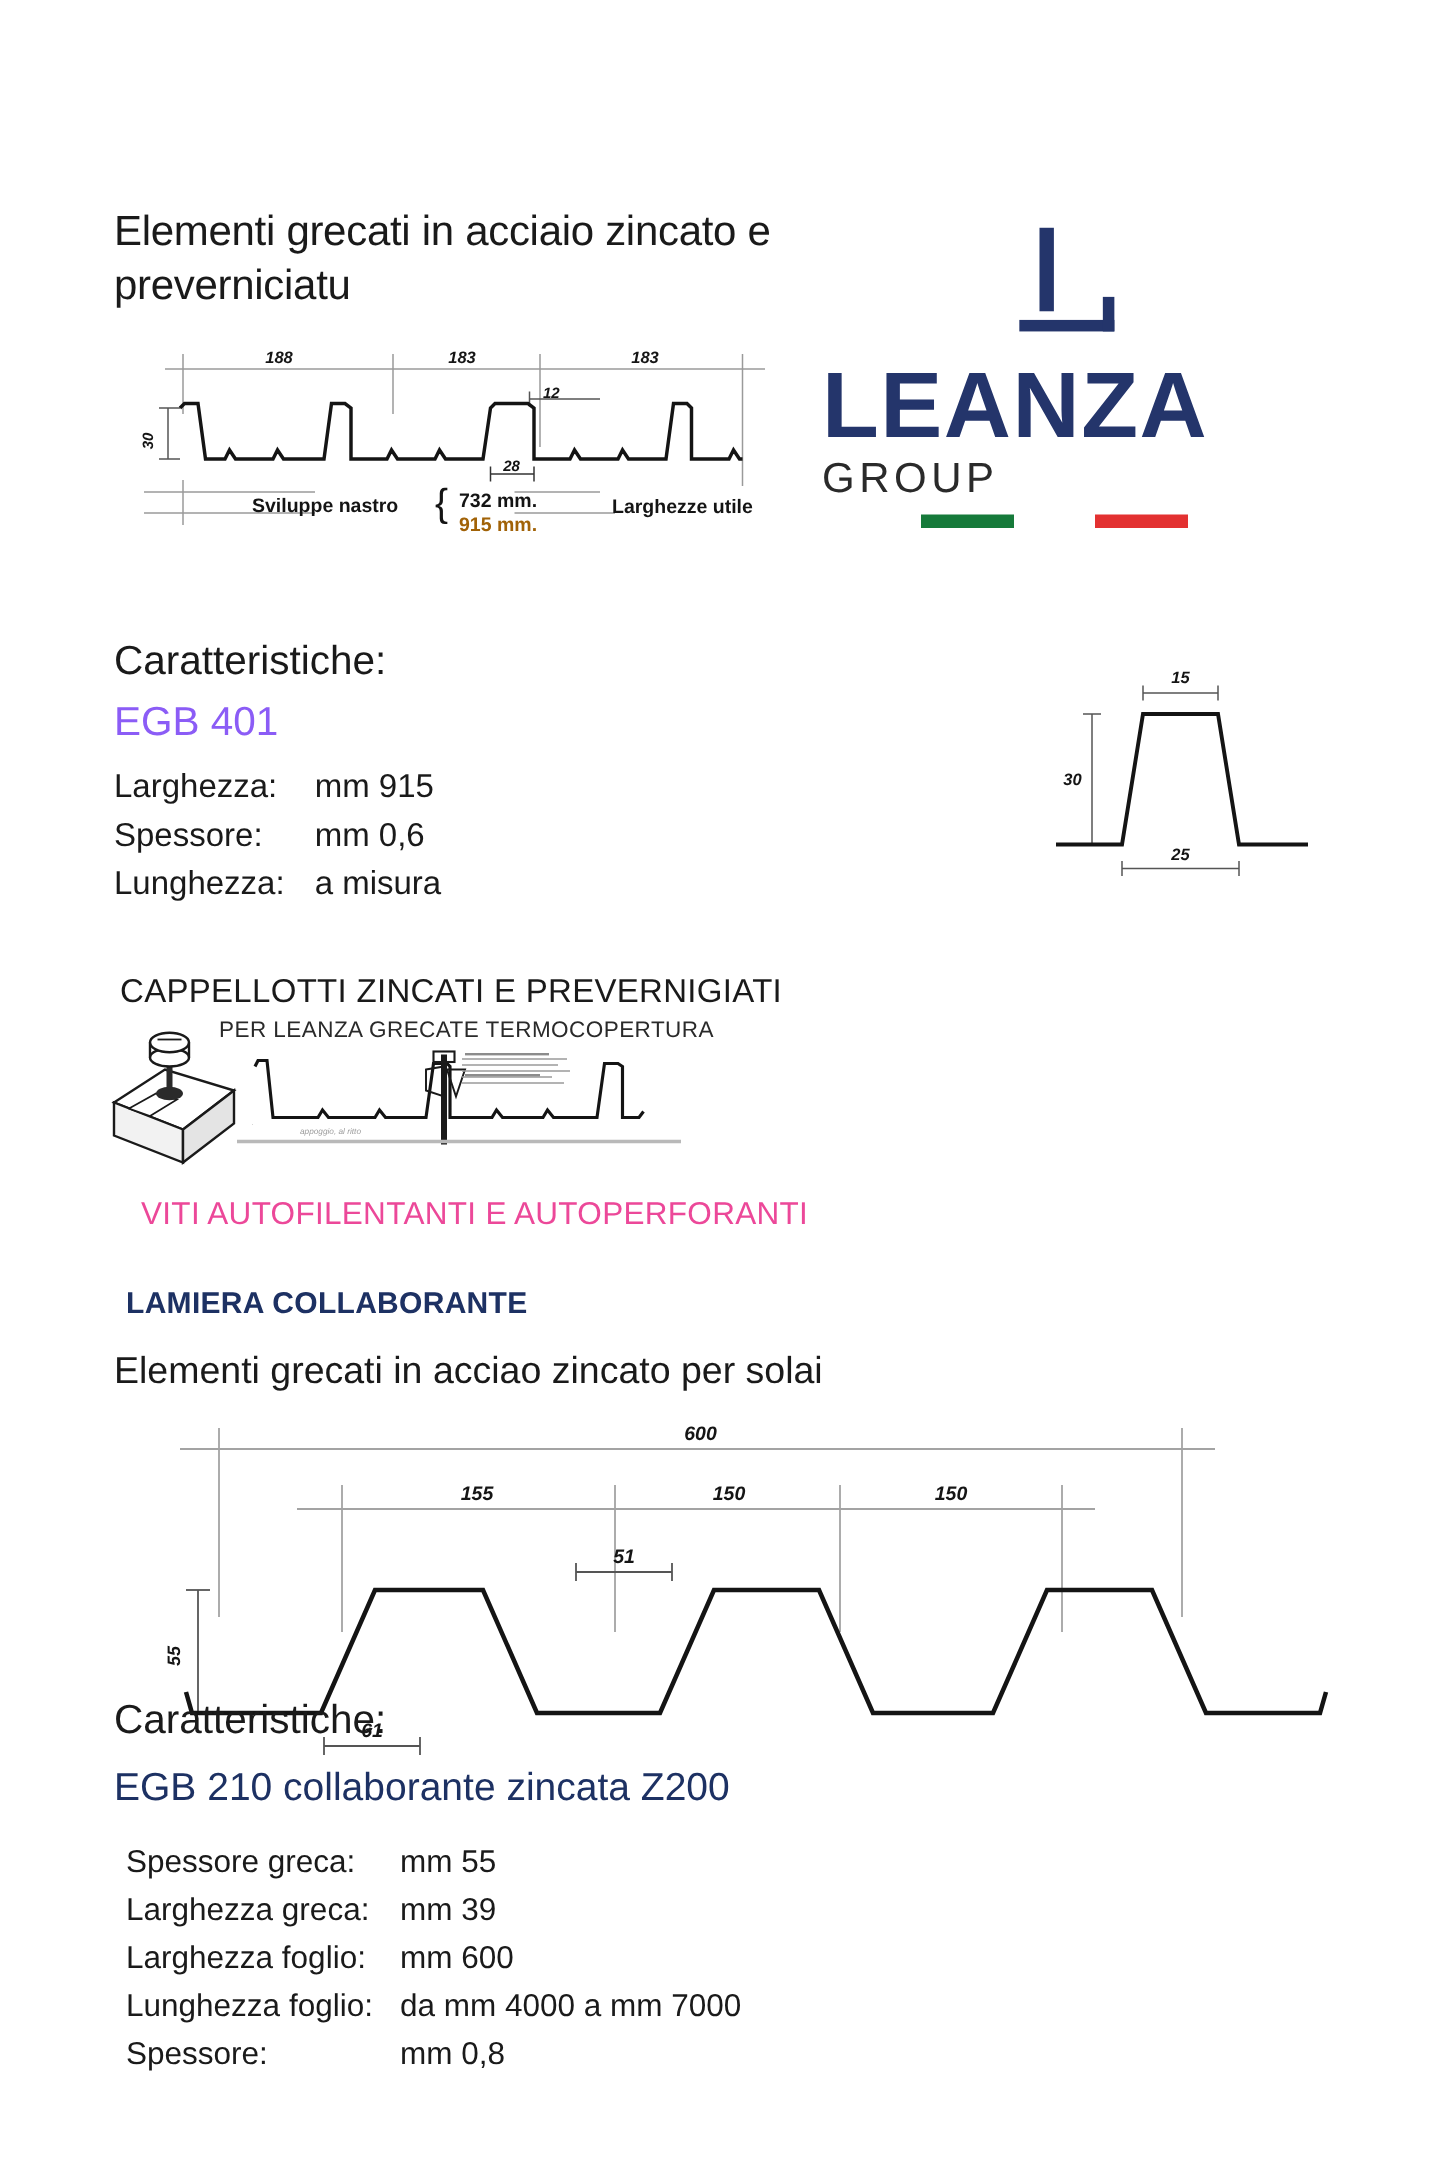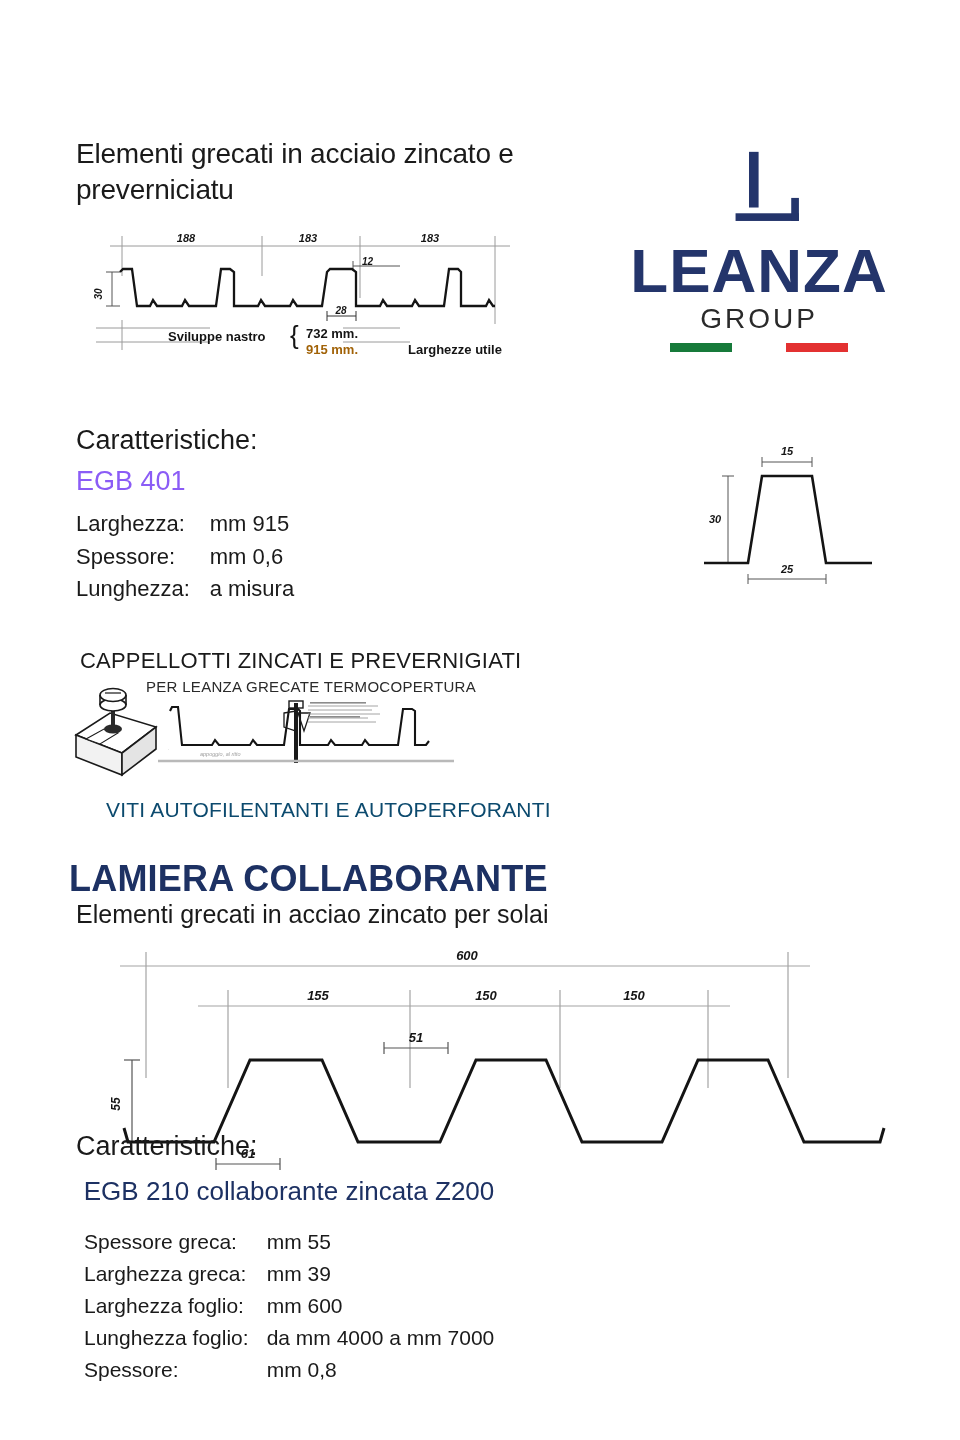--- a/index.html
+++ b/index.html
@@ -27,24 +27,24 @@
     width: 500px;
     font-size: 28px;
     line-height: 1.28;
     font-weight: 400;
     color: #1a1a1a;
     letter-spacing: -0.2px;
   }
 
   .logo-block {
     position: absolute;
-    left: 604px;
+    left: 548px;
     top: 148px;
     width: 310px;
-    text-align: center;
+    text-align: left;
   }
   .logo-mark { height: 96px; display: block; margin: 0 auto; }
   .logo-word {
     font-size: 62px;
     font-weight: 700;
     letter-spacing: 1px;
     color: #24356b;
     line-height: 0.95;
     margin-top: -2px;
   }
@@ -80,37 +80,37 @@
   
   .cap-title {
     position: absolute; left: 80px; top: 648px;
     font-size: 22px; letter-spacing: 0.2px; color: #1a1a1a;
   }
   .cap-sub {
     position: absolute; left: 146px; top: 678px;
     font-size: 15px; letter-spacing: 0.3px; color: #2a2a2a;
   }
   .viti-title {
-    position: absolute; left: 106px; top: 798px;
-    font-size: 21px; letter-spacing: 0.2px; color: #0c4a6e;
+    position: absolute; left: 94px; top: 798px;
+    font-size: 21px; letter-spacing: 0.2px; color: #ec4899;
   }
 
   
   .lam-title {
-    position: absolute; left: 69px; top: 858px;
-    font-size: 36px; font-weight: 700; color: #1d3163; letter-spacing: 0.2px;
+    position: absolute; left: 84px; top: 858px;
+    font-size: 20px; font-weight: 700; color: #1d3163; letter-spacing: 0.2px;
   }
   .lam-sub {
     position: absolute; left: 76px; top: 900px;
     font-size: 25px; font-weight: 400; color: #1a1a1a;
   }
 
   
   .sec5 { position: absolute; left: 76px; top: 1126px; }
-  .model-210 { font-size: 26px; font-weight: 400; color: #1d3163; line-height: 1.9; text-align: right; }
+  .model-210 { font-size: 26px; font-weight: 400; color: #1d3163; line-height: 1.9; }
   .spec-tbl2 { margin-top: 10px; margin-left: 8px; border-collapse: collapse; }
   .spec-tbl2 td { font-size: 21px; line-height: 1.52; color: #1a1a1a; padding: 0; vertical-align: top; }
   .spec-tbl2 td.k { padding-right: 18px; white-space: nowrap; }
   .spec-tbl2 td.v { white-space: nowrap; }
 </style>
 </head>
 <body>
 
 <div class="page">
 
@@ -162,21 +162,21 @@
       <line x1="6" y1="114" x2="120" y2="114" stroke="#9a9a9a" stroke-width="1"></line>
       <line x1="32" y1="92" x2="32" y2="122" stroke="#9a9a9a" stroke-width="1"></line>
       <line x1="253" y1="100" x2="310" y2="100" stroke="#9a9a9a" stroke-width="1"></line>
       <line x1="253" y1="114" x2="320" y2="114" stroke="#9a9a9a" stroke-width="1"></line>
     </svg>
   </div>
   <div style="position:absolute; left:168px; top:329px; font-size:13px; font-weight:700; color:#141414;">Sviluppe nastro</div>
   <div style="position:absolute; left:290px; top:324px; font-size:26px; color:#141414; line-height:0.92;">{</div>
   <div style="position:absolute; left:306px; top:326px; font-size:13px; font-weight:700; color:#141414;">732 mm.</div>
   <div style="position:absolute; left:306px; top:342px; font-size:13px; font-weight:700; color:#a16207;">915 mm.</div>
-  <div style="position:absolute; left:408px; top:342px; font-size:13px; font-weight:700; color:#141414;">Larghezze utile</div>
+  <div style="position:absolute; left:408px; top:330px; font-size:13px; font-weight:700; color:#141414;">Larghezze utile</div>
 
   <div class="sec2">
     <div class="car-head">Caratteristiche:</div>
     <div class="model-401">EGB 401</div>
     <table class="spec-tbl">
       <tbody>
           <tr>
         <td class="k">Larghezza:</td>
         <td class="v">mm 915</td>
       </tr>

